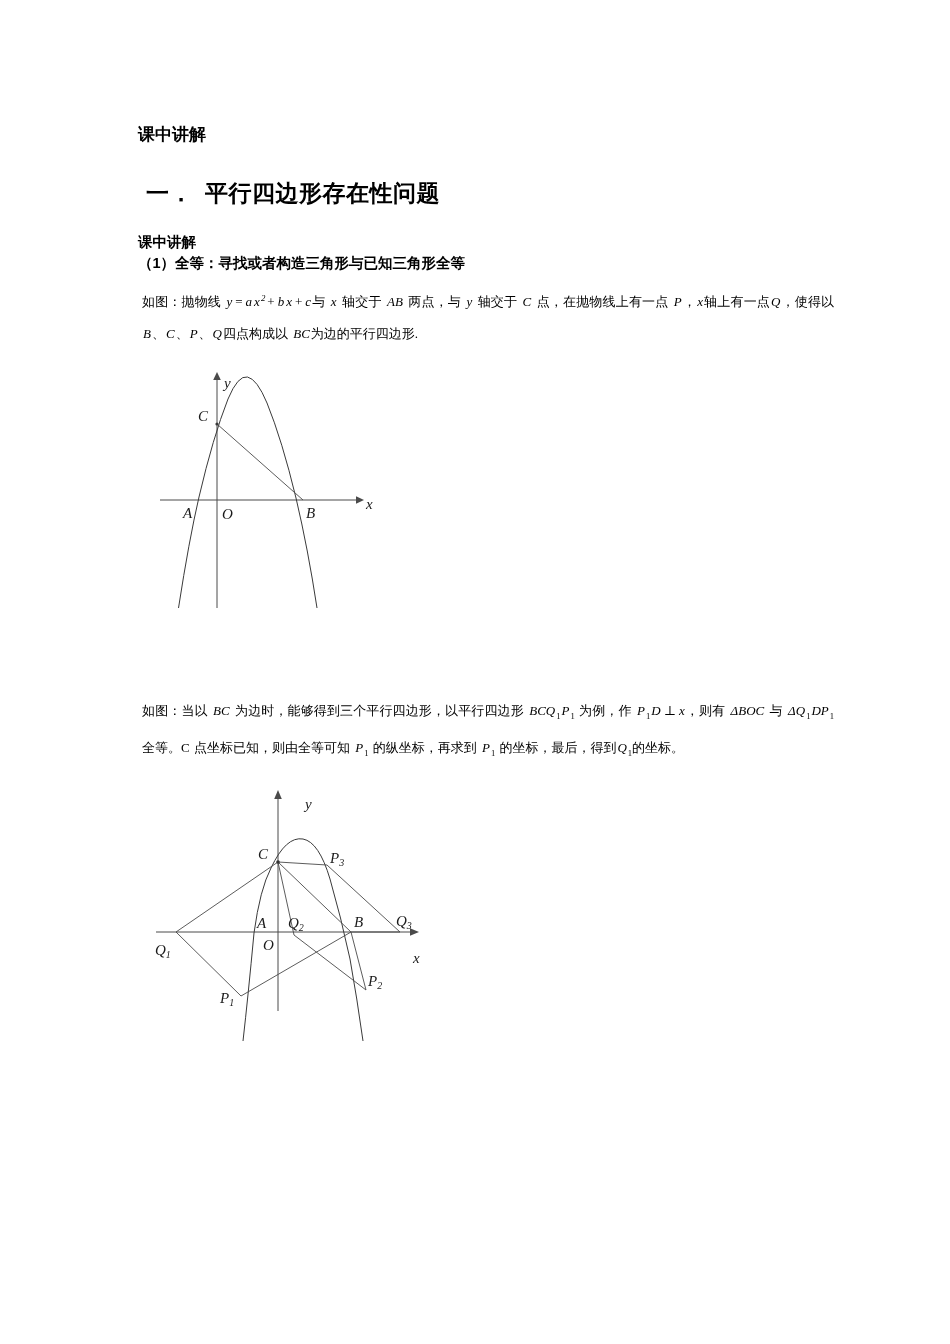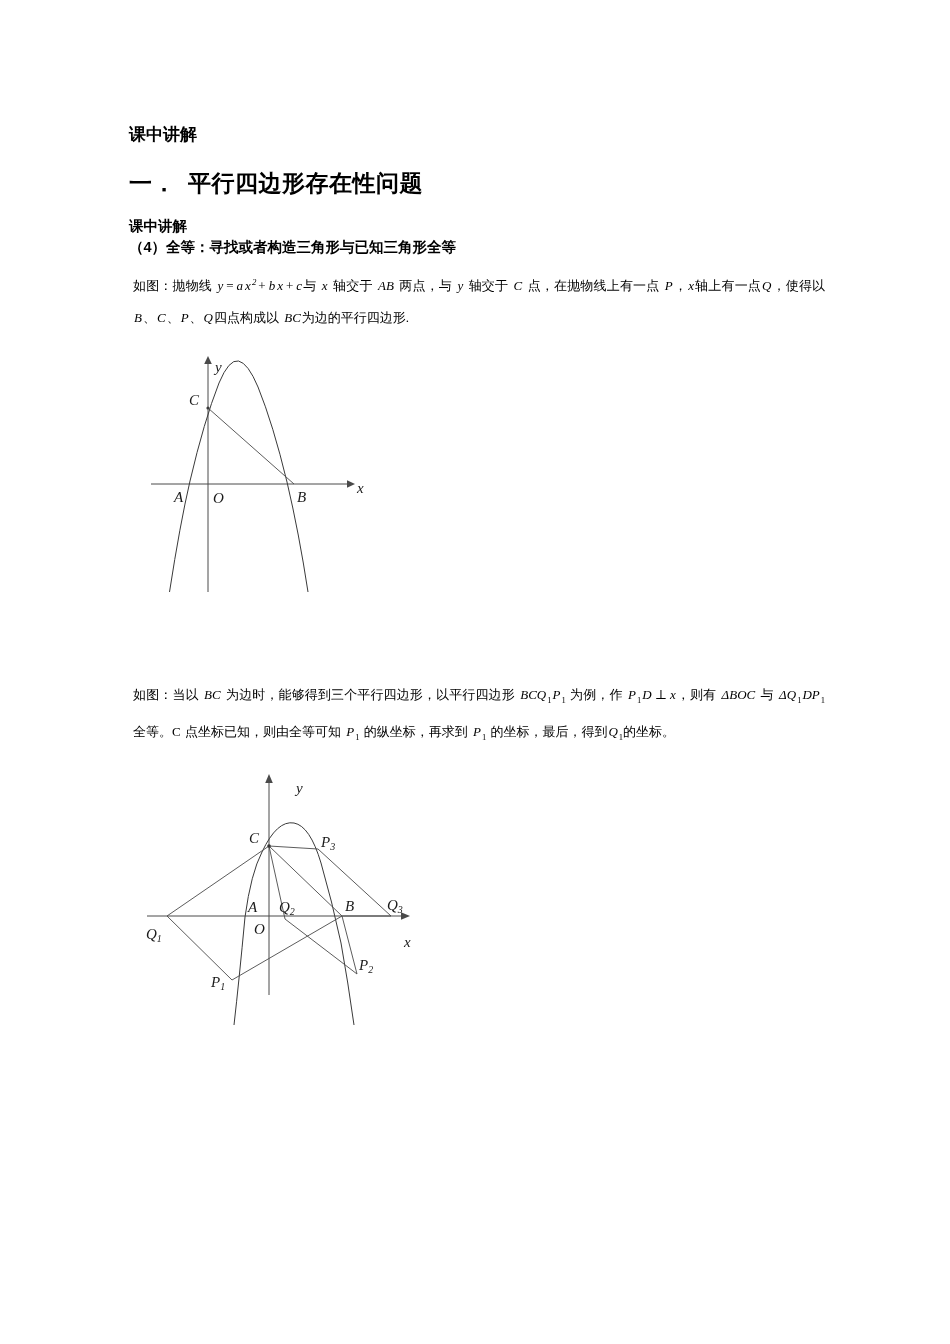--- a/index.html
+++ b/index.html
@@ -13,40 +13,40 @@
   }
   .page {
     position: relative;
     width: 950px;
     height: 1344px;
     background: #ffffff;
     overflow: hidden;
   }
   .content {
     position: absolute;
-    left: 129px;
+    left: 138px;
     top: 0;
     width: 700px;
   }
 
   
   .h-lesson {
     font-family: "Liberation Sans", "DejaVu Sans", sans-serif;
     font-weight: bold;
     font-size: 17px;
     line-height: 22px;
     margin: 0;
     padding-top: 124px;
   }
   .h-section {
-    font-family: Liberation Mono, monospace;
+    font-family: Liberation Sans, sans-serif;
     font-weight: bold;
     font-size: 23px;
     line-height: 30px;
-    margin: 0;
+    margin: 8px;
     padding-top: 24px;
     letter-spacing: 0.5px;
   }
   .h-section .num {
     margin-right: 12px;
   }
 
   
   .bold-line {
     font-family: "Liberation Sans", "DejaVu Sans", sans-serif;
@@ -141,21 +141,21 @@
 <div class="page">
   <div class="content">
 
     <h1 class="h-lesson">课中讲解</h1>
 
     <h2 class="h-section">
       <span class="num">一．</span><span>平行四边形存在性问题</span>
     </h2>
 
     <p class="bold-line first">课中讲解</p>
-    <p class="bold-line">（4）全等：寻找或者构造三角形与已知三角形全等</p>
+    <p class="bold-line">（1）全等：寻找或者构造三角形与已知三角形全等</p>
 
     <p class="body-para">
       <span>如图：抛物线 </span><span class="mi">y</span><span class="op">=</span><span class="mi">a</span><span class="mi">x</span><span class="sup">2</span><span class="op">+</span><span class="mi">b</span><span class="mi">x</span><span class="op">+</span><span class="mi">c</span><span>与 </span><span class="mi">x</span><span> 轴交于 </span><span class="mi">AB</span><span> 两点，与 </span><span class="mi">y</span><span> 轴交于 </span><span class="mi">C</span><span> 点，在抛物线上有一点 </span><span class="mi">P</span><span>，</span><span class="mi">x</span><span>轴上有一点</span><span class="mi">Q</span><span>，使得以 </span><span class="mi">B</span><span>、</span><span class="mi">C</span><span>、</span><span class="mi">P</span><span>、</span><span class="mi">Q</span><span>四点构成以 </span><span class="mi">BC</span><span>为边的平行四边形.</span>
     </p>
 
     <div class="figure fig1">
       <svg width="250" height="245" viewBox="0 0 250 245">
 
         <line class="axis" x1="2" y1="132" x2="198" y2="132"></line>
         <polygon points="198,128.2 206,132 198,135.8" fill="#4a4a4a"></polygon>

